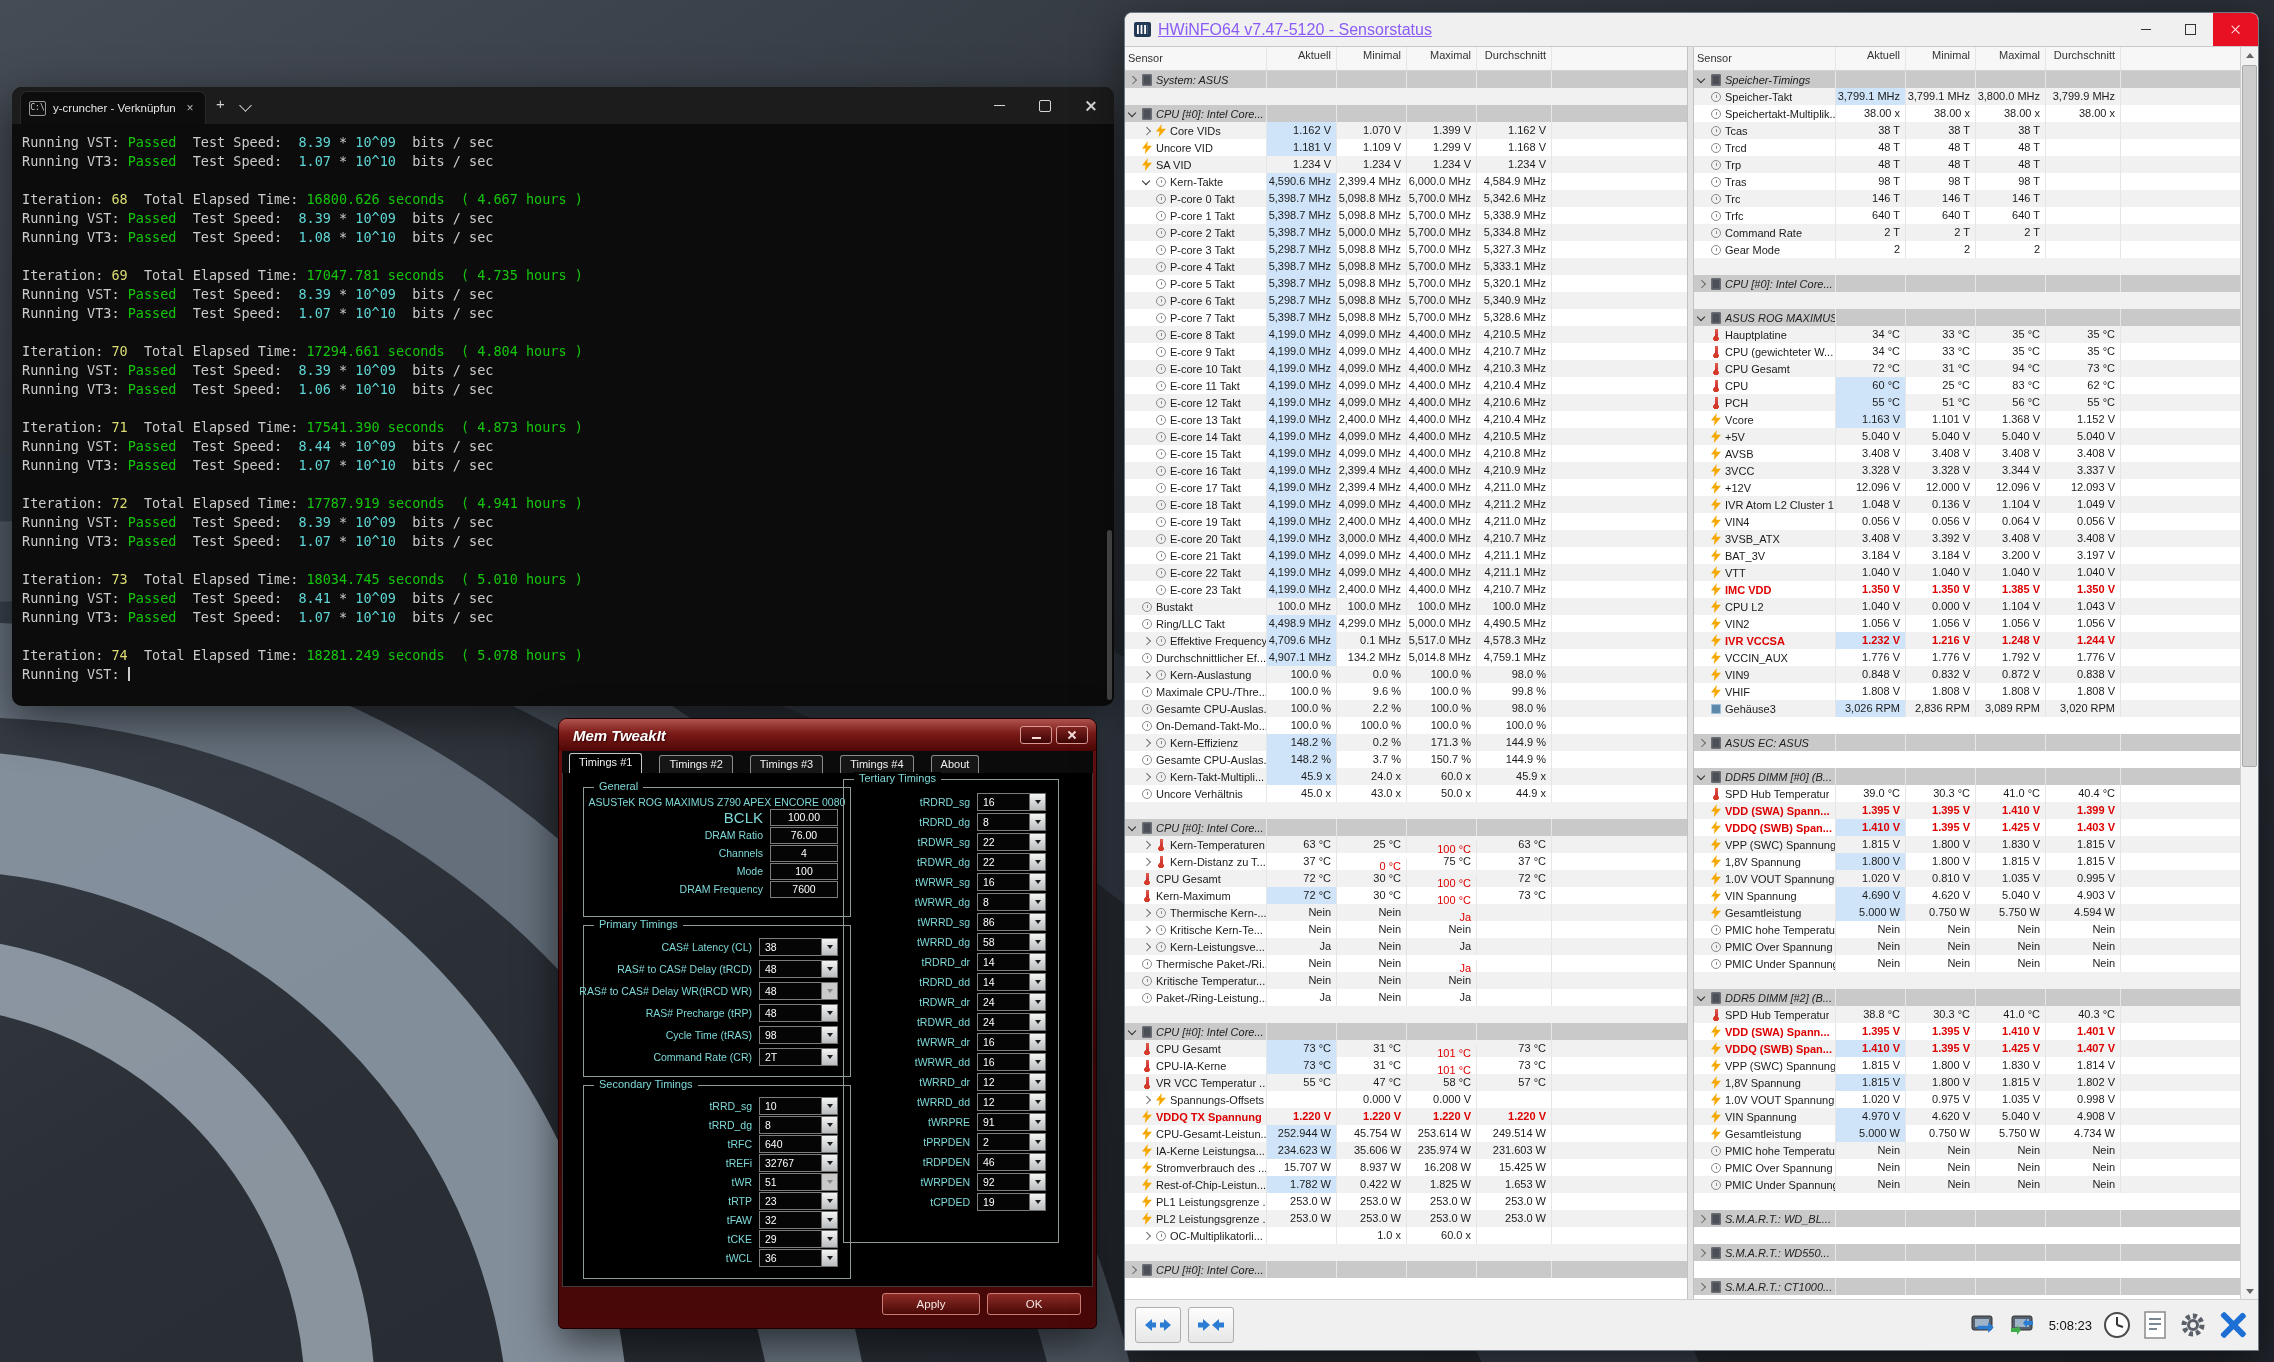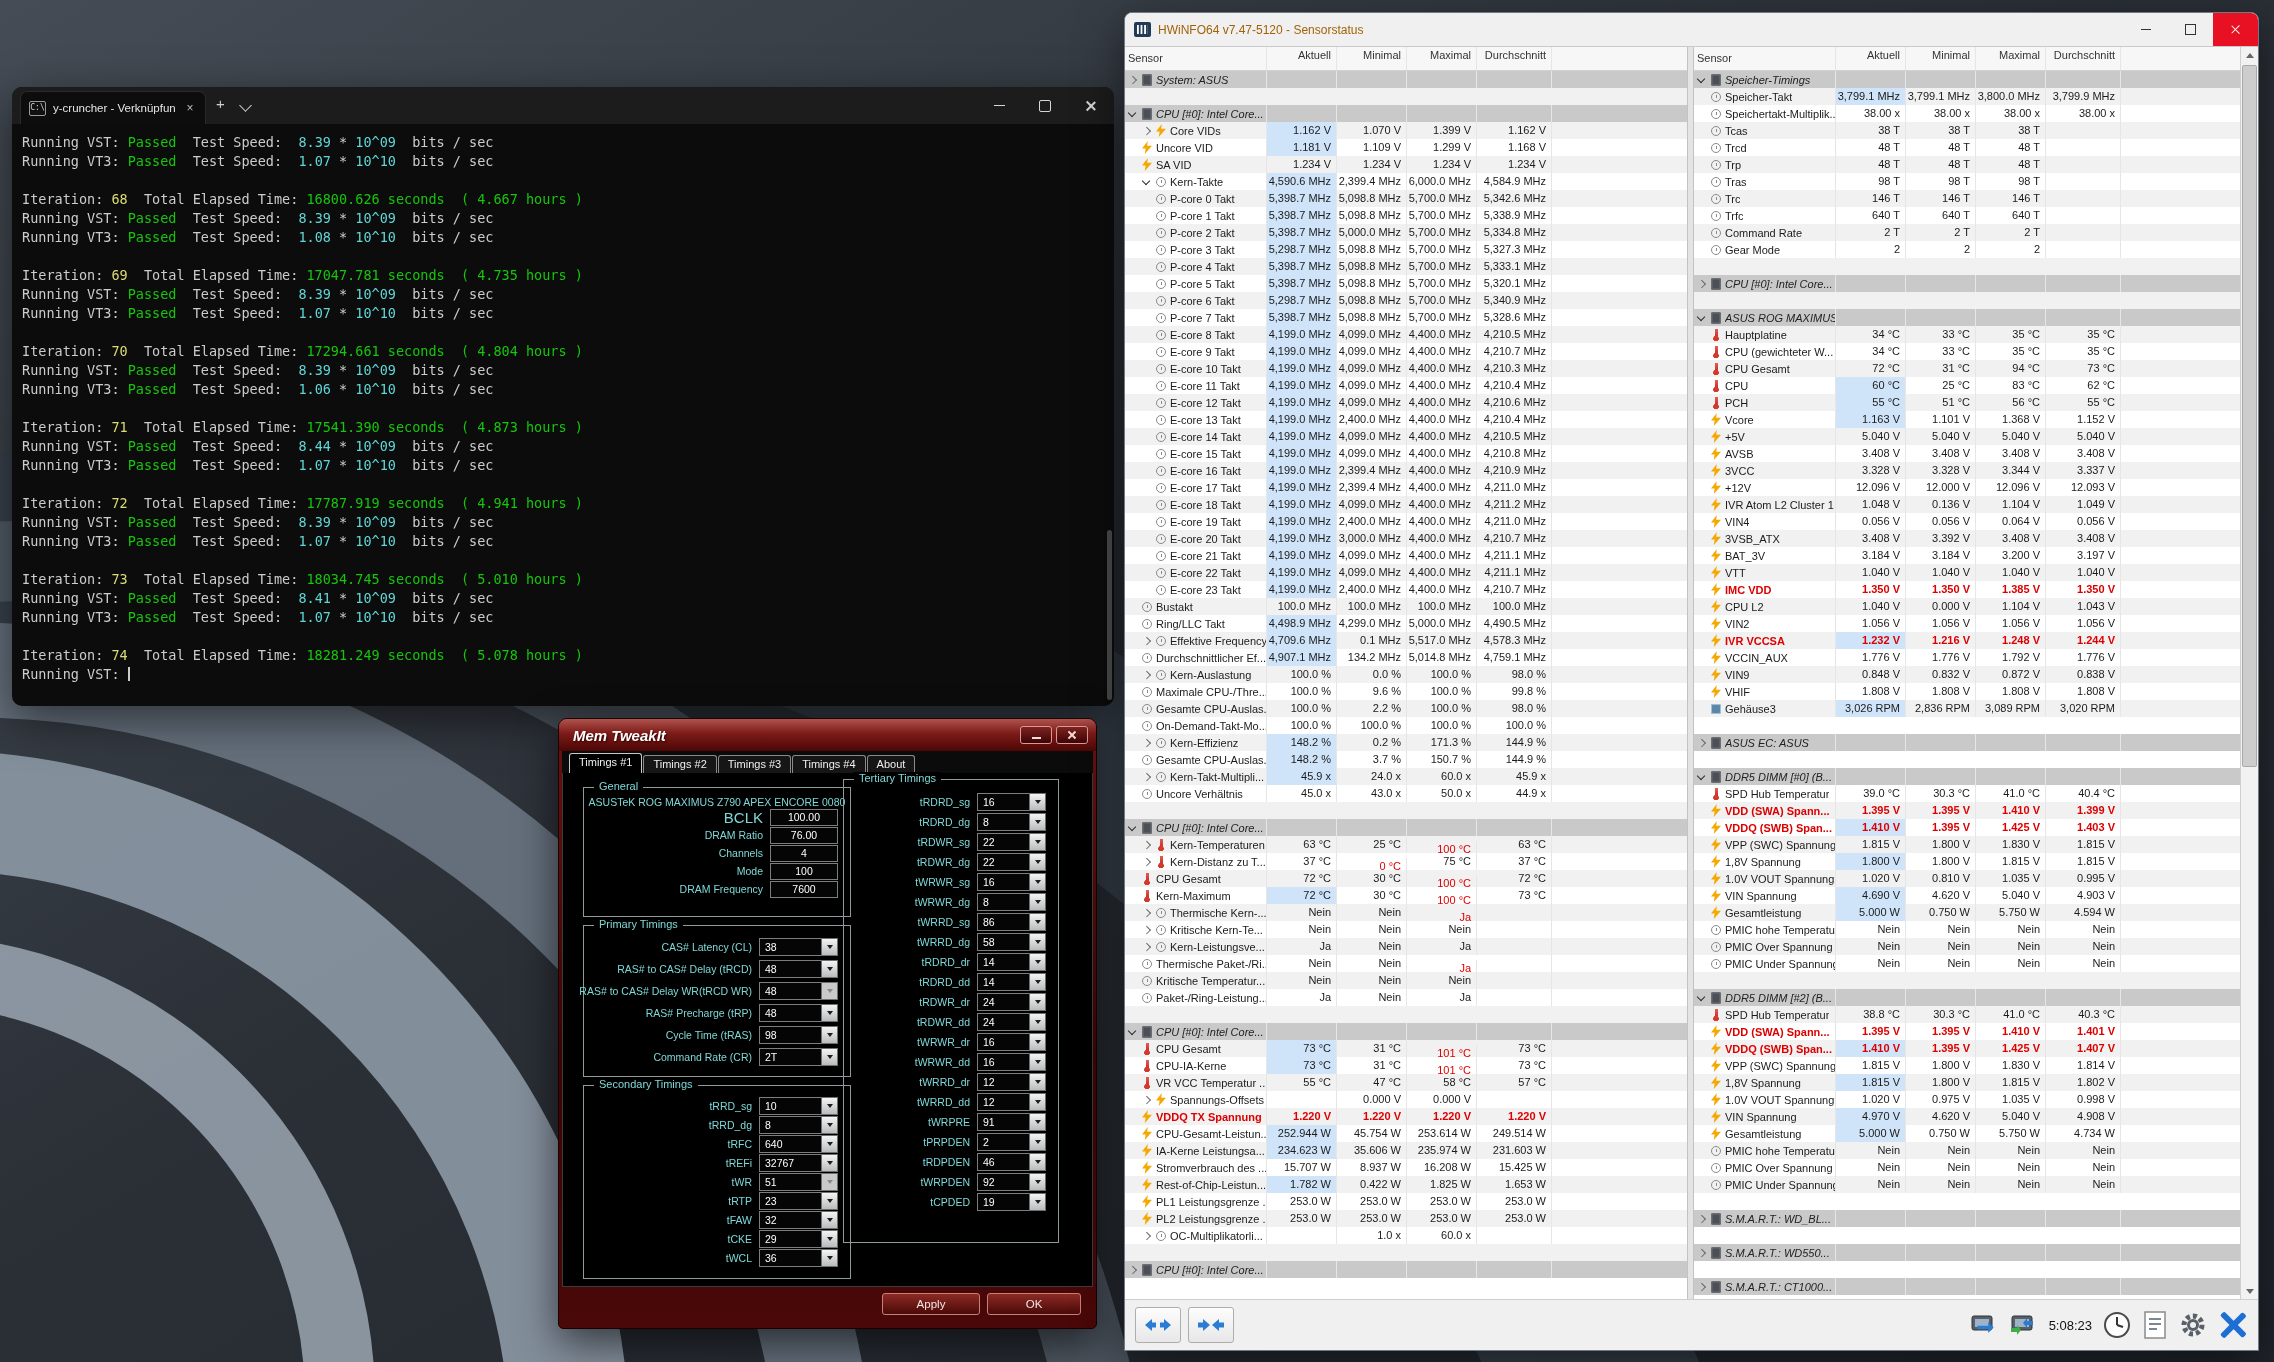--- a/index.html
+++ b/index.html
@@ -41,21 +41,21 @@
   .mt-title{height:32px;display:flex;align-items:center;padding:0 8px 0 14px;
     background:linear-gradient(180deg,#b0534e 0%,#7c1b18 45%,#4d0706 100%);border-radius:8px 8px 0 0;}
   .mt-title-text{color:#fff;font-size:15px;font-weight:bold;font-style:italic;flex:1;
     text-shadow:1px 1px 2px #300;}
   .mt-tbtn{width:30px;height:16px;margin-left:4px;border:1px solid #d89a93;border-radius:3px;
     background:linear-gradient(180deg,#7e2320,#3d0404);display:flex;align-items:center;justify-content:center;}
   .mt-minbar{width:9px;height:2px;background:#f3dcd9;margin-top:5px;}
   .mt-xg{position:relative;width:10px;height:10px;}
   .mt-xg::before,.mt-xg::after{content:"";position:absolute;left:4.4px;top:0;width:1.8px;height:10px;background:#f3dcd9;}
   .mt-xg::before{transform:rotate(45deg);} .mt-xg::after{transform:rotate(-45deg);}
-  .mt-tabs{height:22px;background:#0b0b0b;display:flex;align-items:flex-end;padding-left:7px;gap:1px;margin:0 3px;}
+  .mt-tabs{height:22px;background:#0b0b0b;display:flex;align-items:flex-end;padding-left:7px;gap:17px;margin:0 3px;}
   .mt-tab{border:1px solid #8a8a8a;border-bottom:none;border-radius:3px 3px 0 0;background:#161616;
     color:#efefef;font-size:11px;padding:2px 9px 3px 9px;}
   .mt-tab.active{background:#000;padding-bottom:5px;border-color:#c8c8c8;}
   .mt-body{position:relative;margin:0 3px;background:#000;height:513px;border:1px solid #3c3c3c;border-top:none;}
   .mt-group{position:absolute;border:1px solid #8f9b9b;}
   .mt-cap{position:absolute;top:-8px;left:10px;background:#000;padding:0 5px;color:#7ed8d8;font-size:11px;}
   .mt-board{color:#7ed8d8;font-size:10.5px;text-align:center;margin-top:8px;white-space:nowrap;}
   .mt-row{display:flex;justify-content:flex-end;align-items:center;gap:7px;padding-right:12px;}
   .mt-label{color:#7ed8d8;font-size:10.5px;white-space:nowrap;}
   .mt-label.big{font-size:15px;}
@@ -73,21 +73,21 @@
   .mt-footer{height:34px;display:flex;justify-content:flex-end;align-items:center;gap:7px;padding-right:15px;}
   .mt-btn{width:96px;height:20px;border:1px solid #c97e76;border-radius:3px;color:#f3e7e5;font-size:11.5px;
     background:linear-gradient(180deg,#8d2a25,#4a0a07);display:flex;align-items:center;justify-content:center;}
   
   #hwinfo{left:1124px;top:12px;width:1133px;height:1337px;background:#f0f0f0;border:1px solid #6f7a85;
     border-radius:8px 8px 0 0;box-shadow:0 14px 46px rgba(0,0,0,.5);overflow:hidden;}
   .hw-title{height:33px;display:flex;align-items:center;padding-left:9px;background:#f0f0f0;}
   .hw-appicon{width:17px;height:15px;background:#233a55;border-radius:2px;margin-right:7px;position:relative;flex:none;}
   .hw-appicon::after{content:"";position:absolute;left:3px;top:3px;width:11px;height:9px;
     background:linear-gradient(90deg,#fff 2px,transparent 2px) 0 0/3.6px 100%;}
-  .hw-title-text{color:#a16207;font-size:12px;flex:1;}
+  .hw-title-text{color:#8b5cf6;font-size:16px;flex:1;text-decoration:underline;}
   .hw-ctl{width:45px;height:33px;display:flex;align-items:center;justify-content:center;}
   .hw-ctl.close{background:#e81123;}
   .hw-min{width:10px;height:1.4px;background:#333;}
   .hw-max{width:9px;height:9px;border:1.2px solid #333;}
   .hw-x{position:relative;width:11px;height:11px;}
   .hw-x::before,.hw-x::after{content:"";position:absolute;left:5px;top:0;width:1.4px;height:11px;background:#fff;}
   .hw-x::before{transform:rotate(45deg);} .hw-x::after{transform:rotate(-45deg);}
   .hw-panels{display:flex;height:1252px;border-top:1px solid #c9c9c9;}
   .hw-panel{width:562px;background:#fff;overflow:hidden;display:flex;flex-direction:column;}
   .hw-split{width:5px;background:#e4e4e4;border-left:1px solid #c2c2c2;border-right:1px solid #c2c2c2;}

